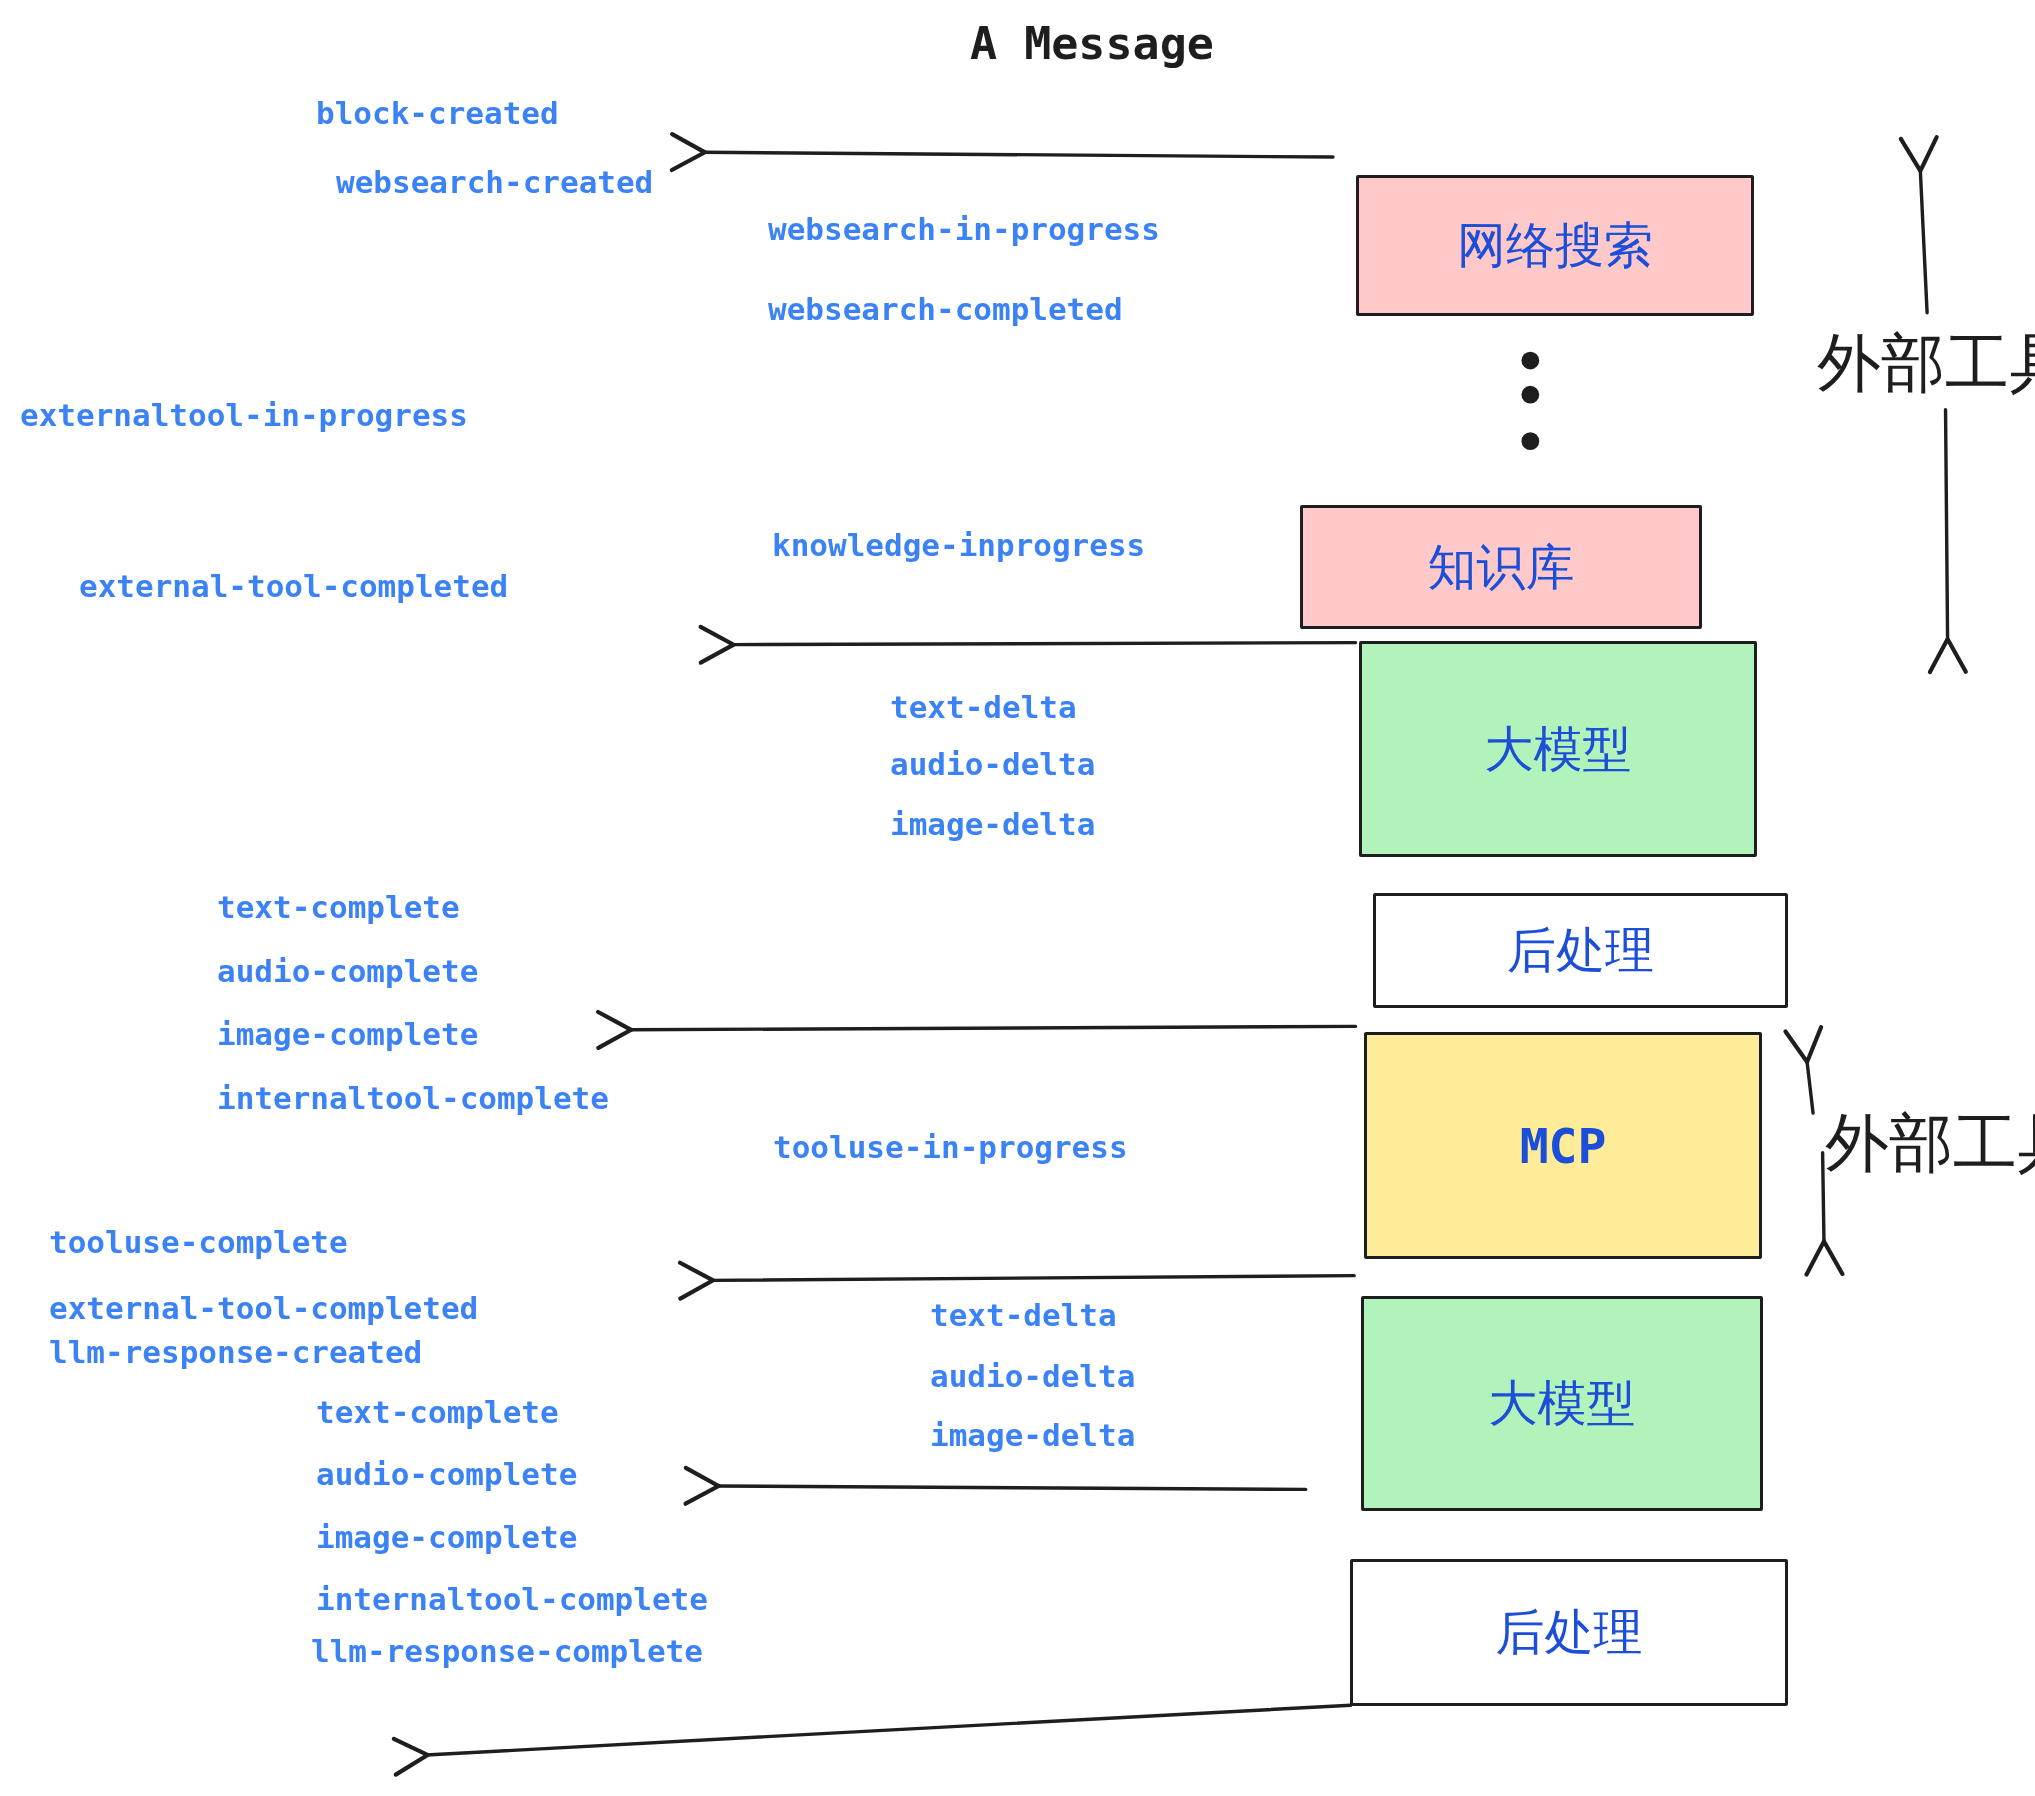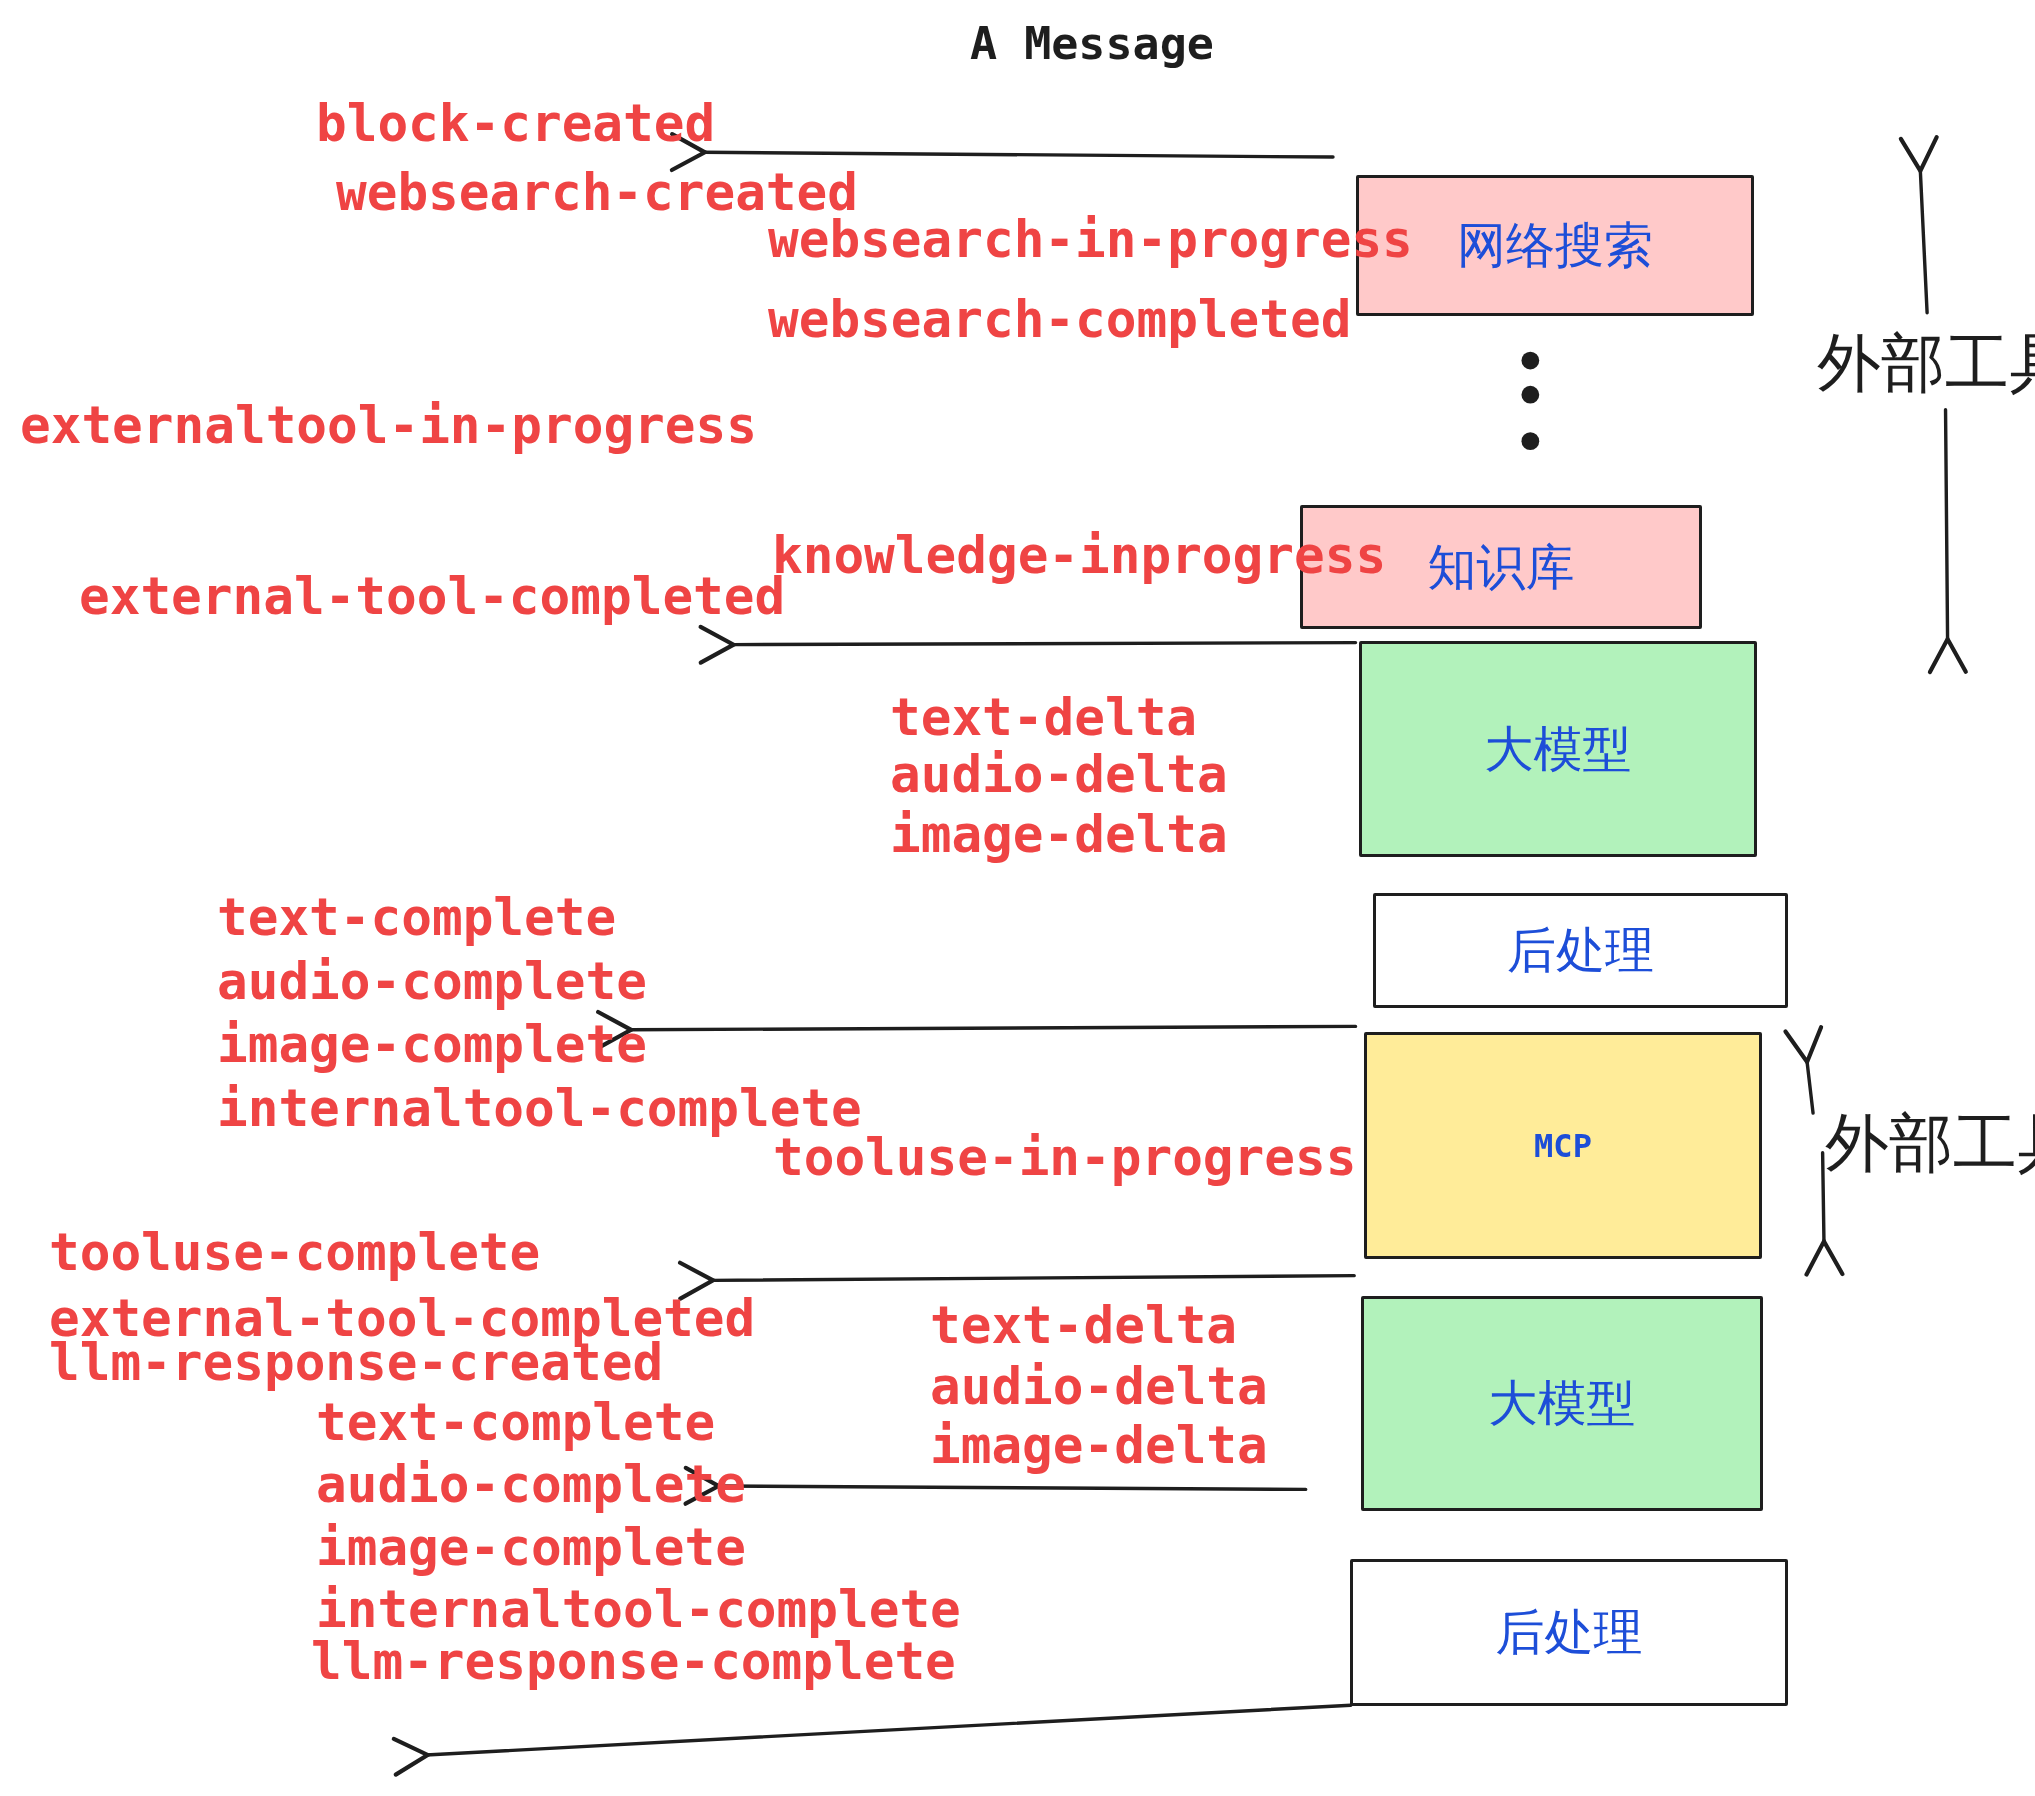--- a/index.html
+++ b/index.html
@@ -11,24 +11,24 @@
     font-family:"DejaVu Sans Mono", monospace;
     color:#1e1e1e;
     overflow:hidden;
     border-radius:13px;
   }
   .arrows{position:absolute;left:0;top:0;width:2035px;height:1796px;}
   .evt{
     position:absolute;
     font-family:"DejaVu Sans Mono", monospace;
     font-weight:bold;
-    font-size:51px;
+    font-size:31px;
     line-height:1;
     white-space:nowrap;
-    color:#ef4444;
+    color:#3b82f6;
   }
   .title{
     position:absolute;
     left:970px; top:20.5px;
     font-family:"DejaVu Sans Mono", monospace;
     font-weight:bold;
     font-size:45px;
     line-height:1;
     white-space:nowrap;
   }
@@ -42,21 +42,21 @@
     justify-content:center;
     font-family:"DejaVu Sans", sans-serif;
     font-size:49px;
     line-height:1;
     color:#1d4ed8;
   }
   .box.pink{background:#ffc9c9;}
   .box.green{background:#b2f2bb;}
   .box.yellow{background:#ffec99;}
   .box.white{background:#ffffff;}
-  .box.mono{font-family:"DejaVu Sans Mono", monospace;font-weight:bold;font-size:32px;}
+  .box.mono{font-family:"DejaVu Sans Mono", monospace;font-weight:bold;font-size:48px;}
   .side-label{
     position:absolute;
     font-family:Liberation Serif, serif;
     font-size:64px;
     line-height:1;
     white-space:nowrap;
     color:#1e1e1e;
   }
 </style>
 </head>

